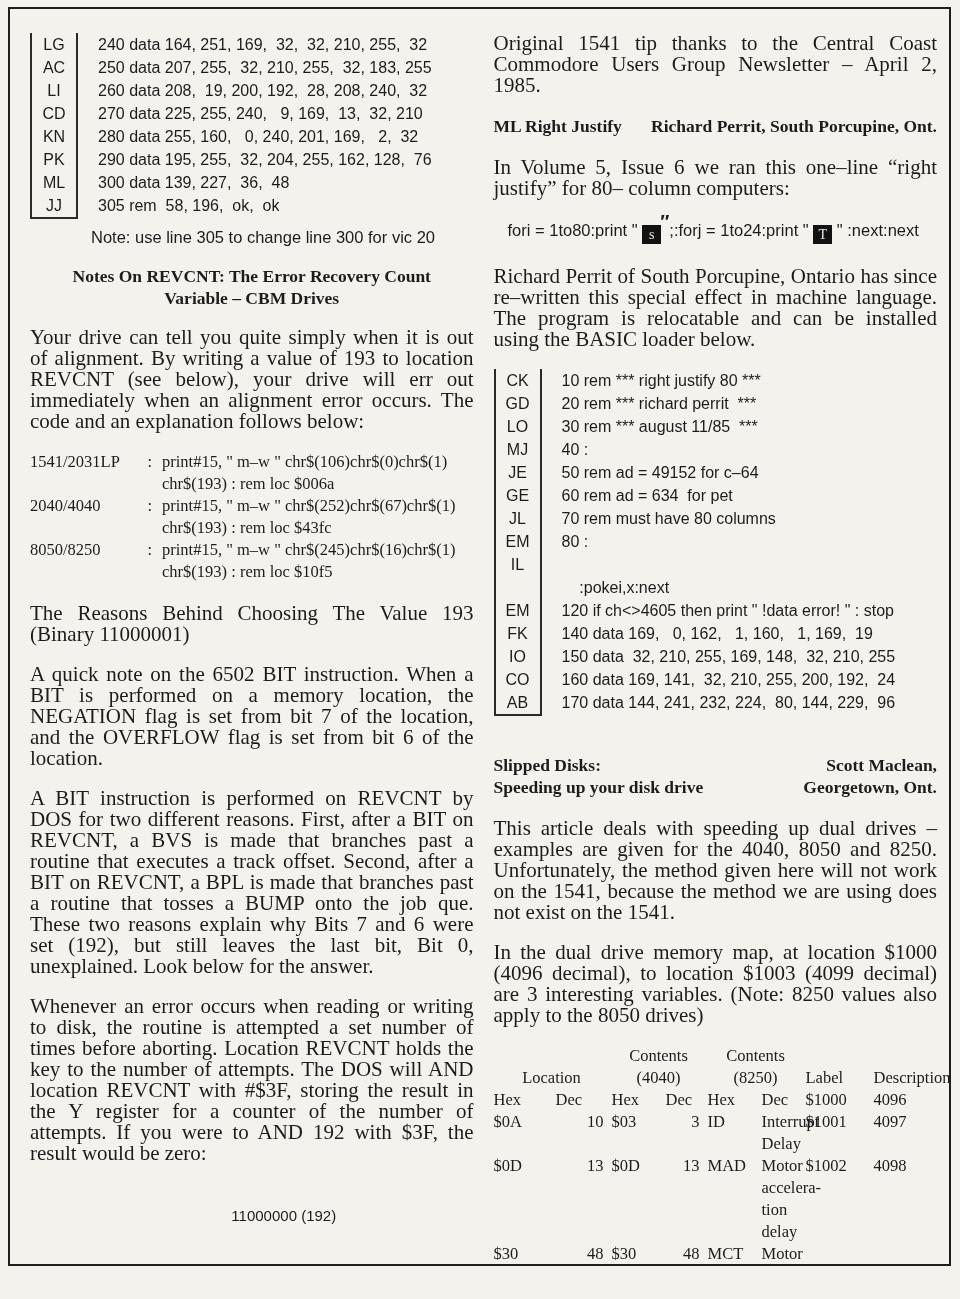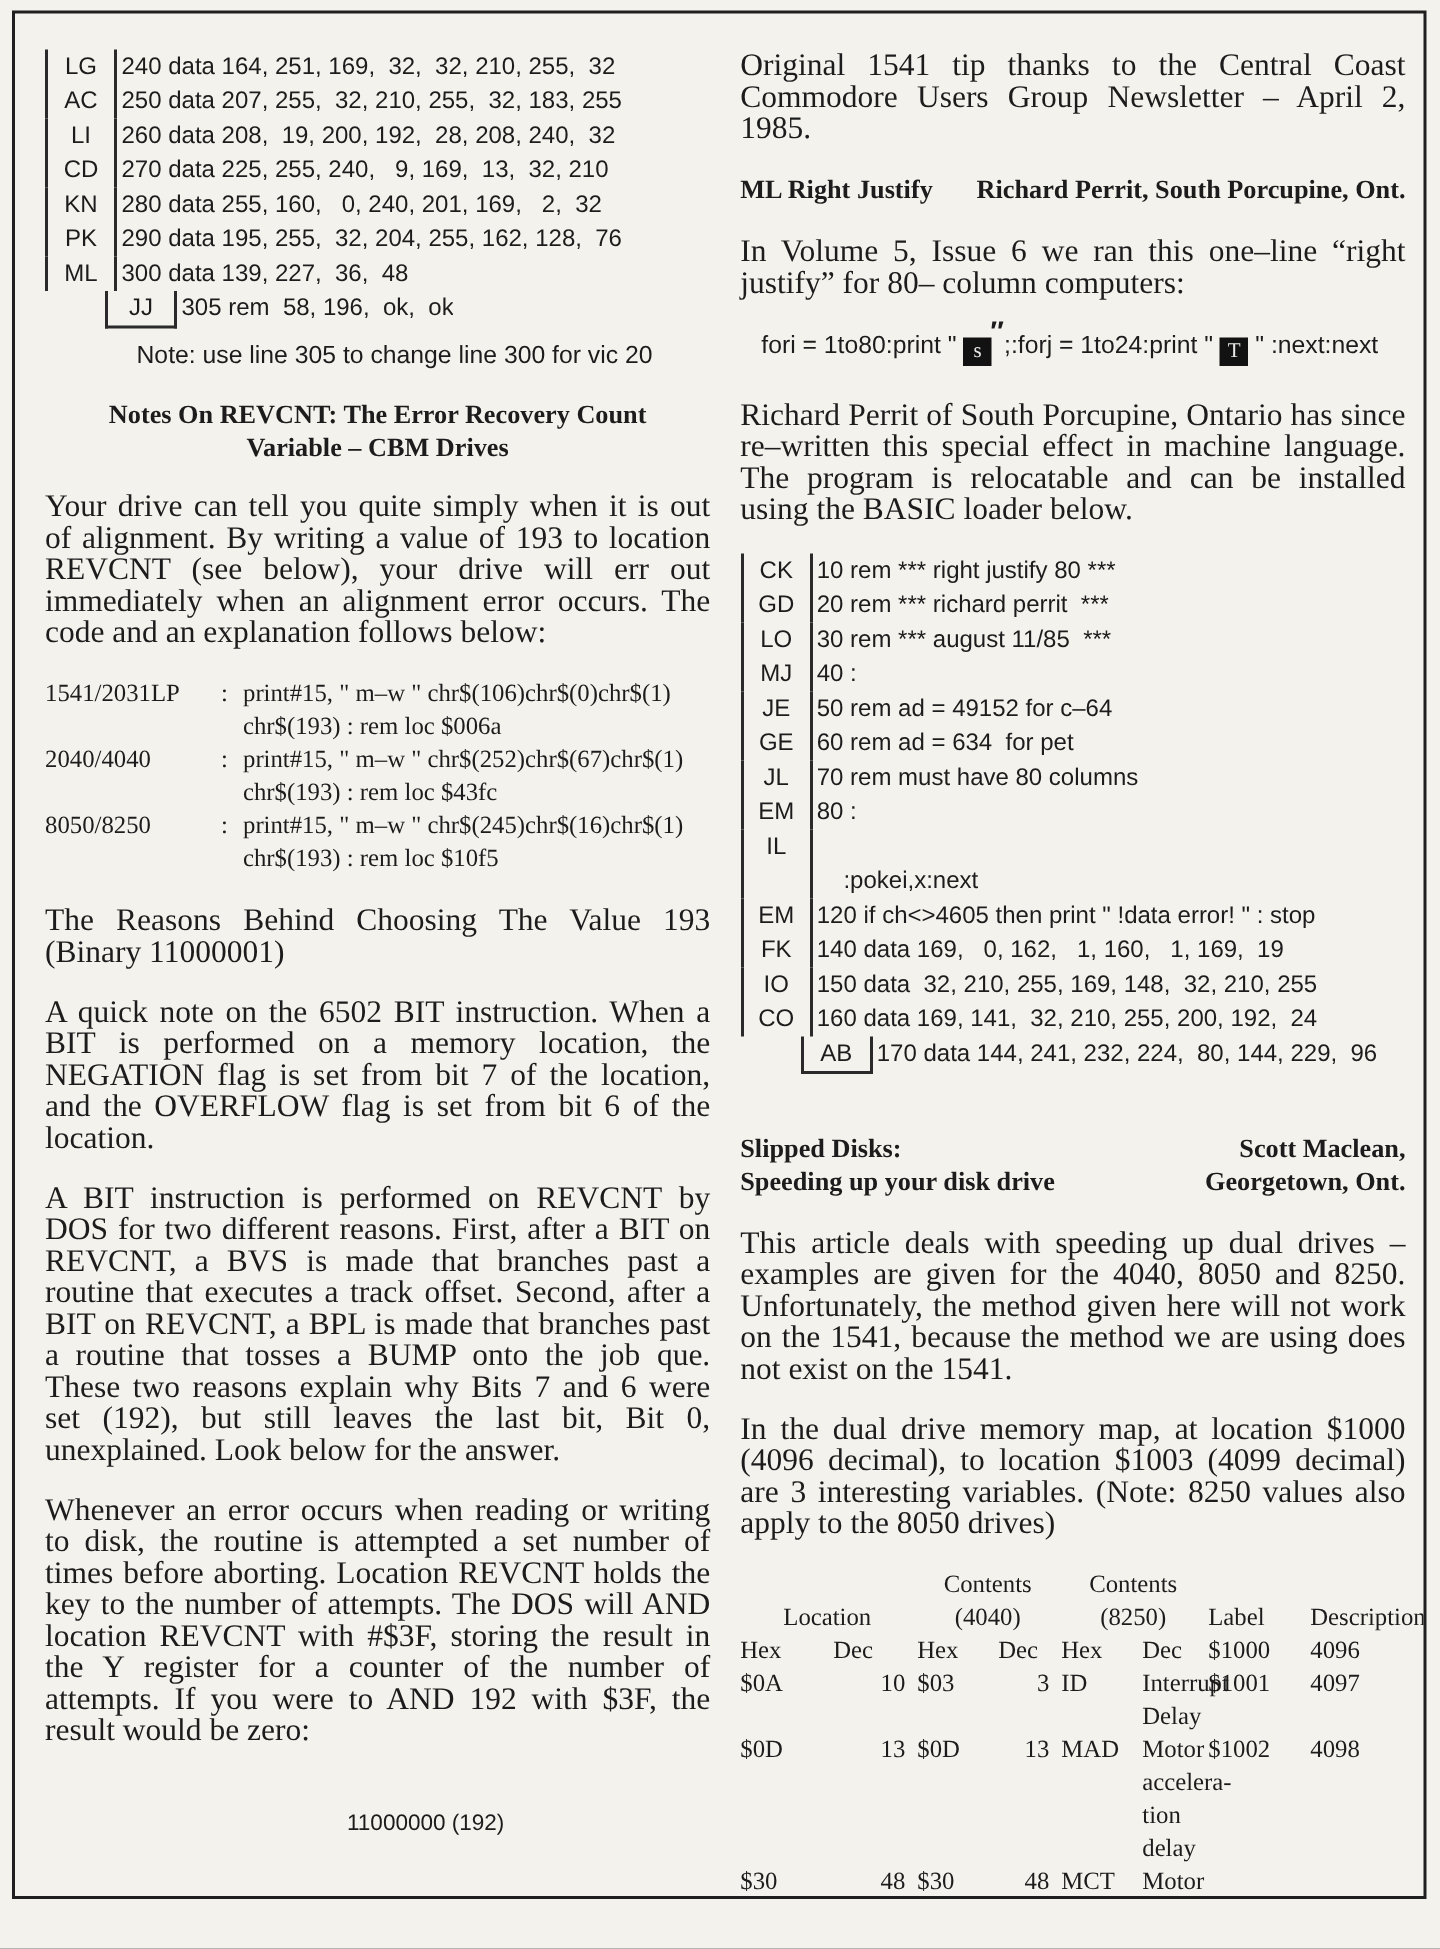--- a/index.html
+++ b/index.html
@@ -28,23 +28,23 @@
   .heading2 { display:flex; justify-content:space-between; font-weight:bold; font-size:17.5px; line-height:22px; margin:6px 0 20px; }
   .heading2 .rt { text-align:right; }
 
   
   .listing { font-family:"Liberation Sans", sans-serif; font-size:16px; line-height:23px; margin-bottom:6px; }
   .lrow { display:flex; }
   .chk {
     flex:none; width:48px; text-align:center;
     border-left:2px solid #2a2a2a; border-right:2px solid #2a2a2a;
   }
-  .chk.last { border-bottom:2px solid #2a2a2a;margin-left:40px; }
+  .chk.last { border-bottom:2px solid #2a2a2a; }
   .chk.blank { border-left:2px solid #2a2a2a; border-right:2px solid #2a2a2a; }
-  .lcode { padding-left:3px; white-space:pre; overflow:hidden; }
+  .lcode { padding-left:20px; white-space:pre; overflow:hidden; }
   .lnote { padding-left:61px; font-family:"Liberation Sans", sans-serif; font-size:16.5px; line-height:24px; margin-bottom:16px; }
 
   
   .dc { font-size:16.5px; line-height:22px; margin:2px 0 20px; }
   .dc-row { display:flex; }
   .dc-label { flex:none; width:132px; display:flex; justify-content:space-between; padding-right:10px; }
   .dc-lines { white-space:pre; }
 
   
   .andb { font-family:"Liberation Sans", sans-serif; font-size:15px; line-height:22px; padding-left:168px; margin:2px 0 20px; white-space:pre; }

